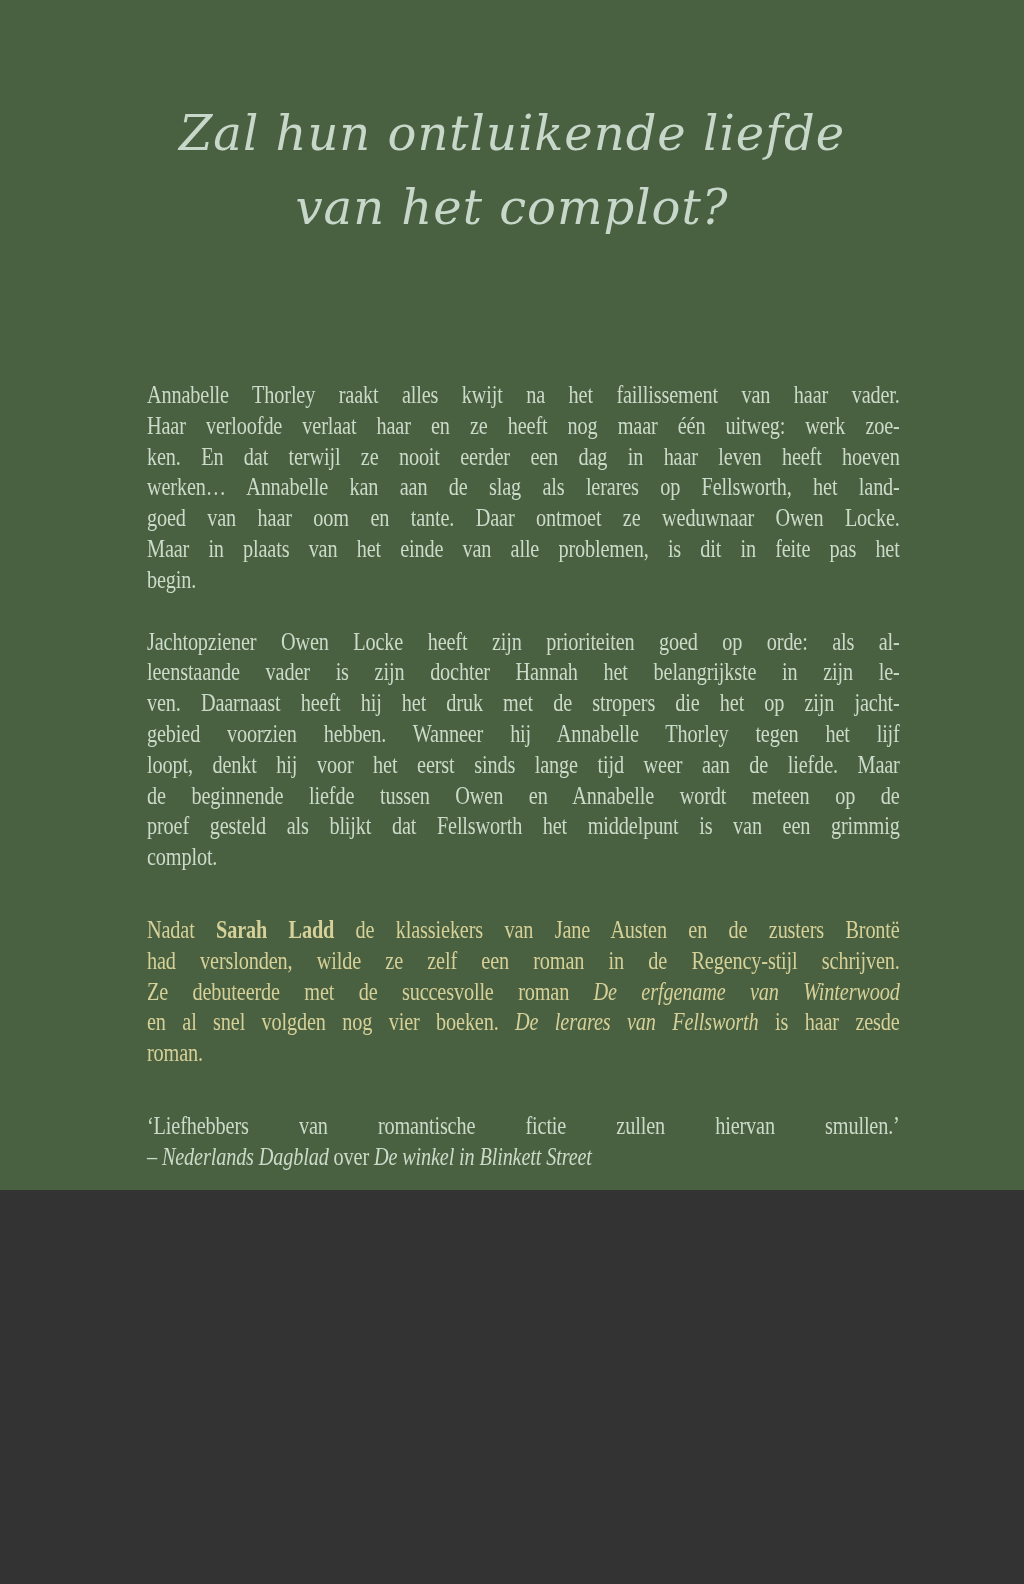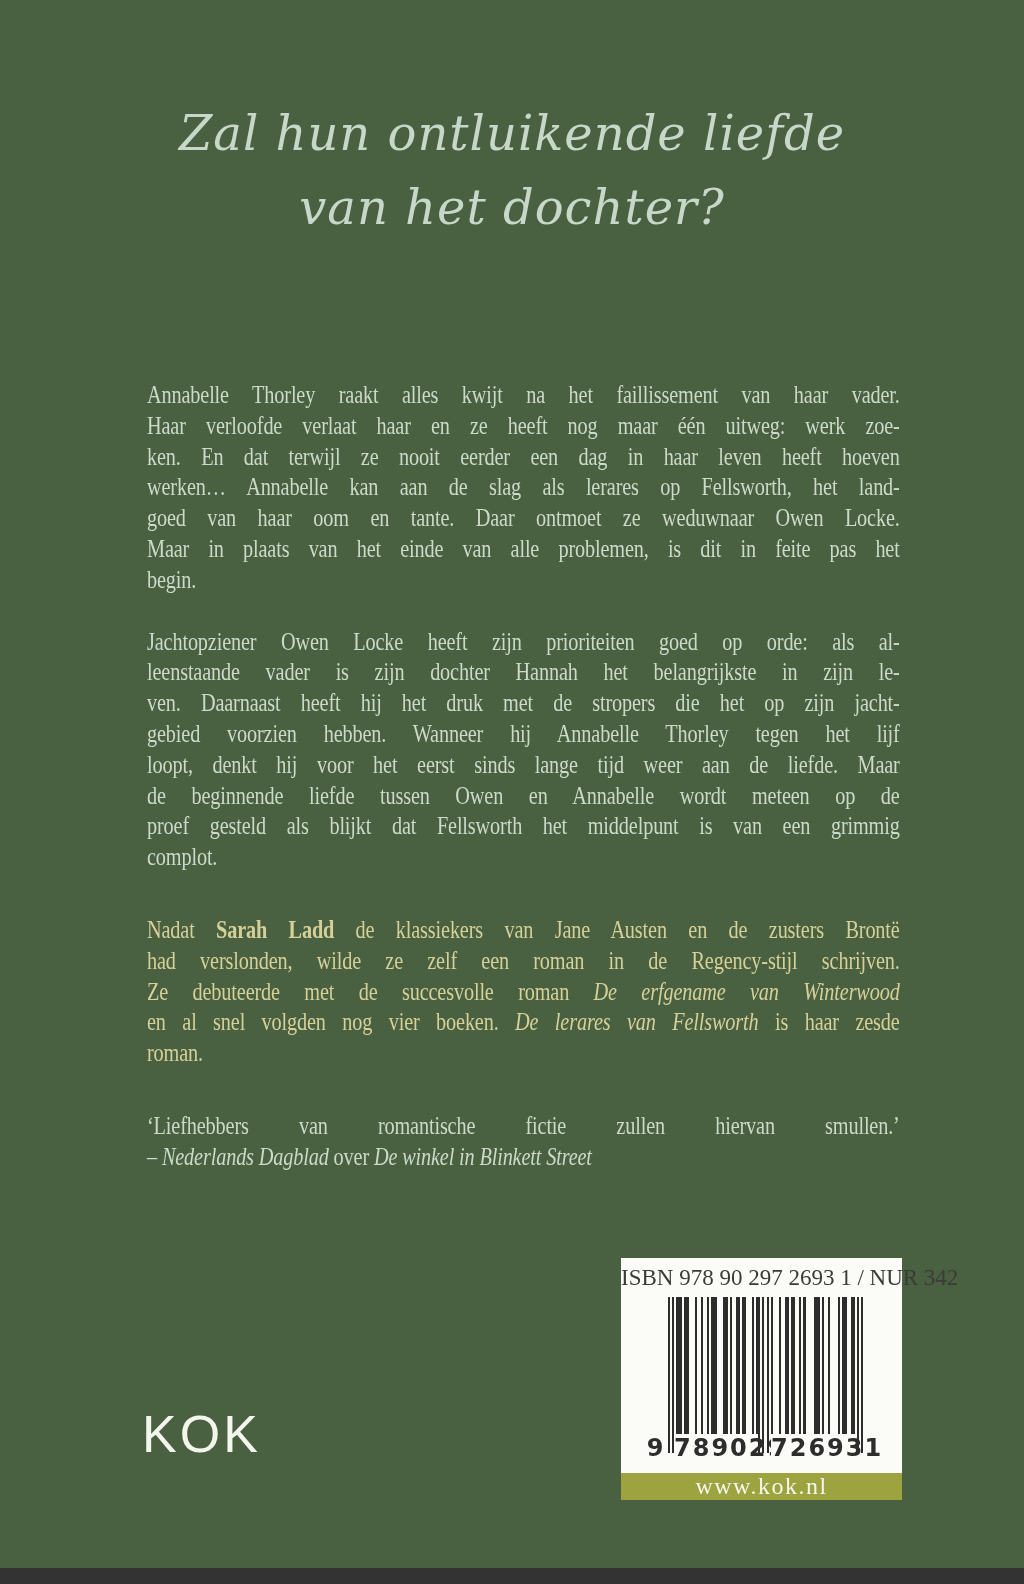--- a/index.html
+++ b/index.html
@@ -1,17 +1,17 @@
 <!DOCTYPE html>
 <html><head>
 <meta charset="utf-8">
 <style>
   html,body{margin:0;padding:0;background:#333;}
   .cover{
-    position:relative;width:1024px;height:1568px;overflow:hidden;
+    position:relative;width:1024px;height:1190px;overflow:hidden;
     background:#496140;
     font-family:"Liberation Serif", serif;
   }
   
   .tagline{
     position:absolute;left:0;right:0;top:96px;
     text-align:center;
     font-family:"DejaVu Serif", serif;
     font-style:italic;
     font-size:48px;line-height:74px;
@@ -75,21 +75,21 @@
     color:#f4f6ee;letter-spacing:3px;
   }
 </style>
 </head>
 <body>
 
 <div class="cover">
 
   <div class="tagline">
     <div>Zal hun ontluikende liefde</div>
-    <div>van het dochter?</div>
+    <div>van het complot?</div>
   </div>
 
   <div class="text-col">
     <div class="para p1">
         <div class="line">Annabelle Thorley raakt alles kwijt na het faillissement van haar vader.</div>
         <div class="line">Haar verloofde verlaat haar en ze heeft nog maar één uitweg: werk zoe-</div>
         <div class="line">ken. En dat terwijl ze nooit eerder een dag in haar leven heeft hoeven</div>
         <div class="line">werken…  Annabelle kan aan de slag als lerares op Fellsworth, het land-</div>
         <div class="line">goed van haar oom en tante. Daar ontmoet ze weduwnaar Owen Locke.</div>
         <div class="line">Maar in plaats van het einde van alle problemen, is dit in feite pas het</div>

